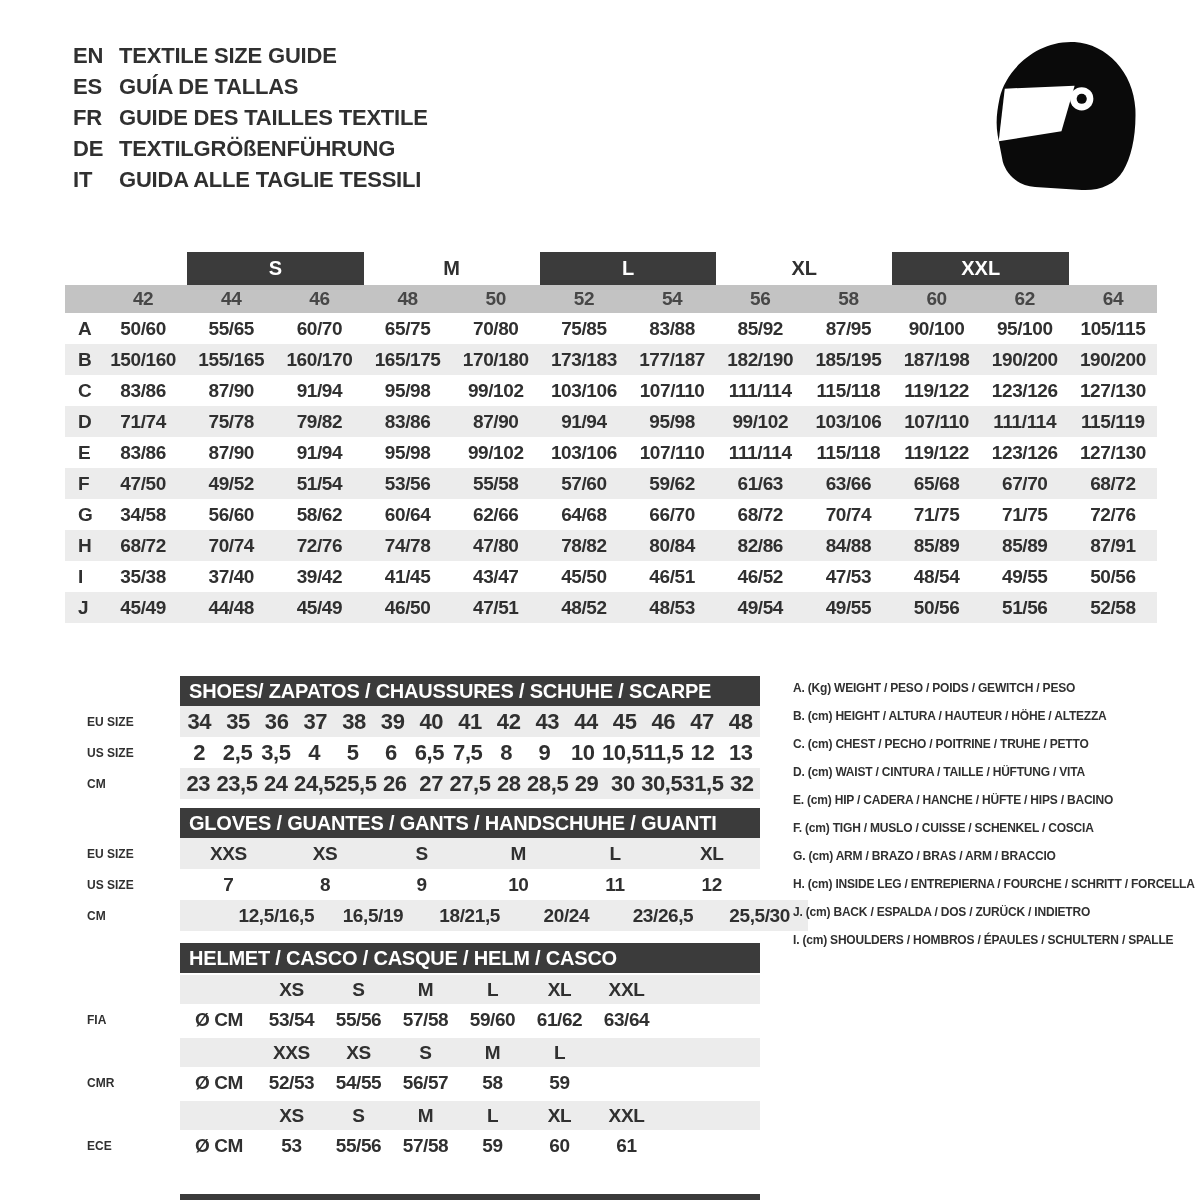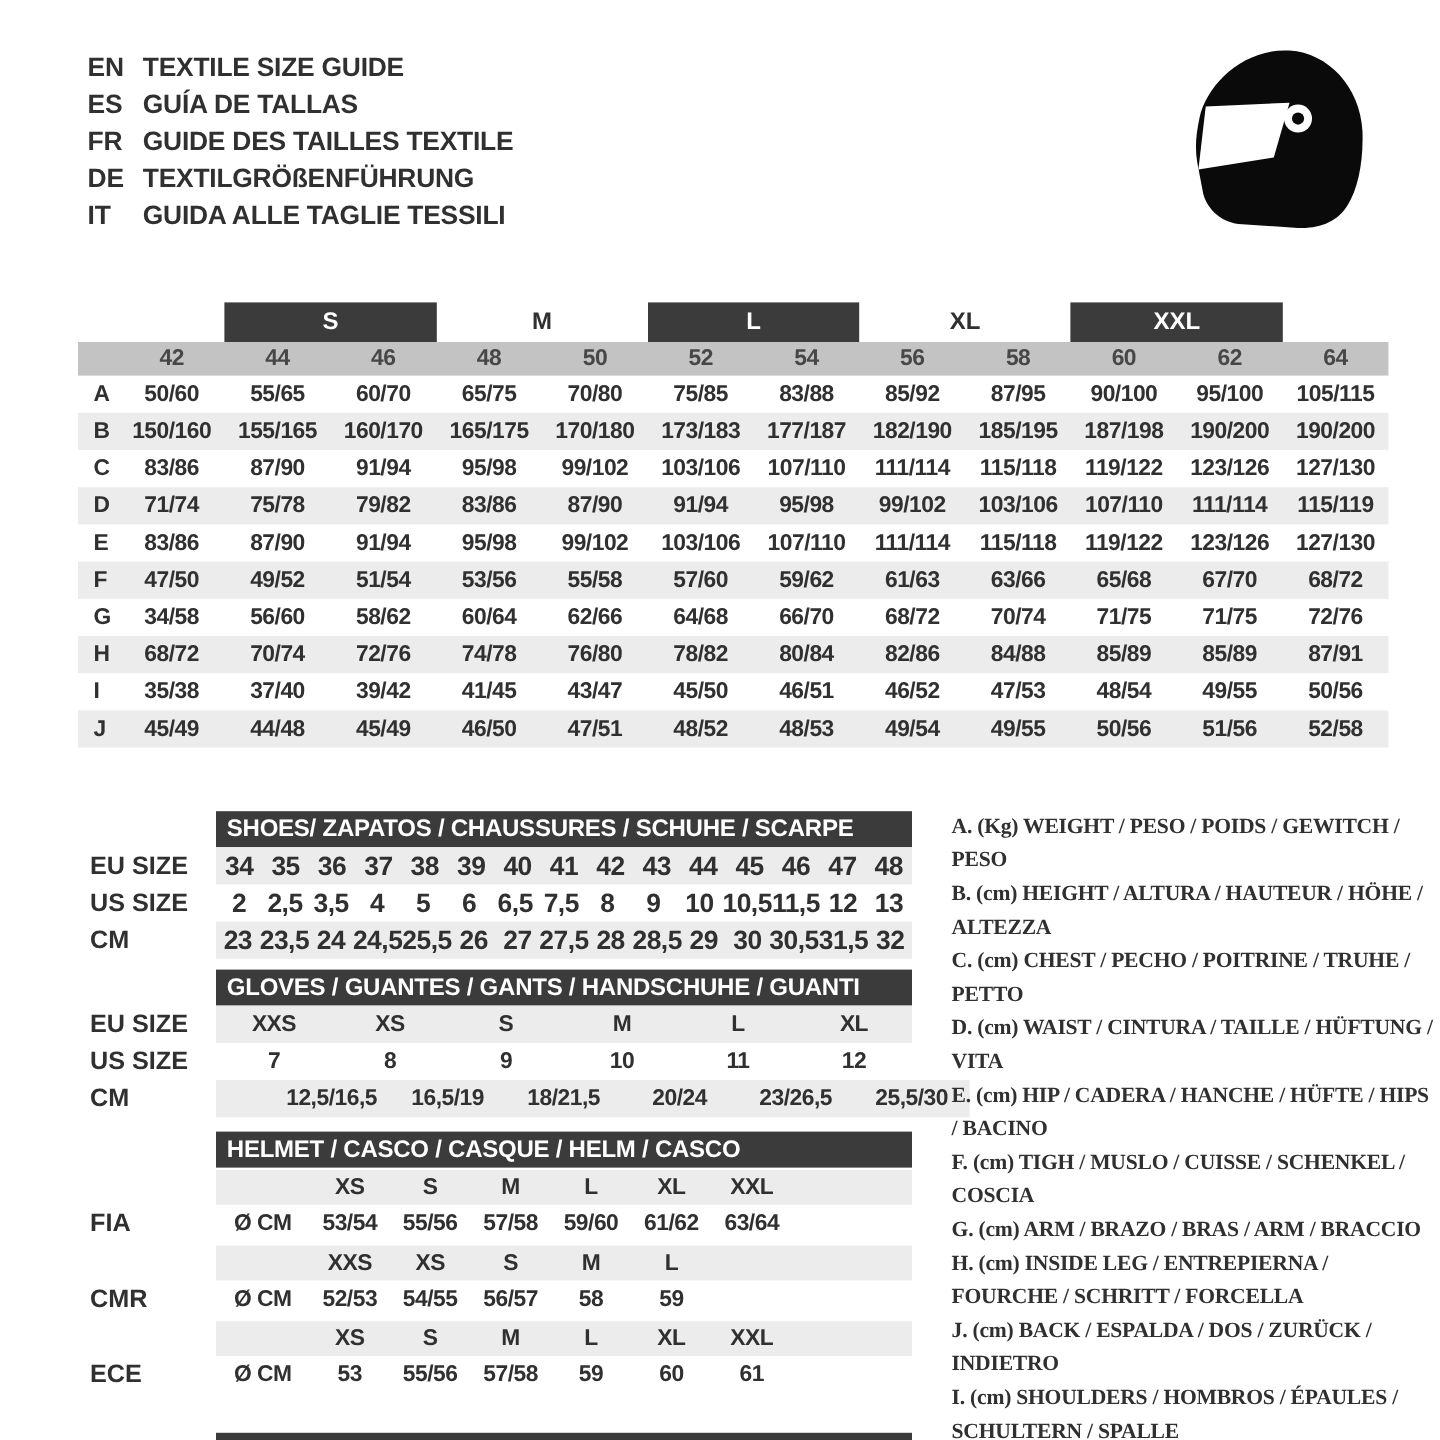--- a/index.html
+++ b/index.html
@@ -14,29 +14,29 @@
   .size-group{display:flex;align-items:center;justify-content:center;font-size:20px;}
   .size-group.boxed{background:var(--dark);color:#fff;}
   .num-band{background:var(--band);}
   .cell{display:flex;align-items:center;justify-content:center;font-size:19px;letter-spacing:-0.4px;white-space:nowrap;}
   .band-cell{color:#474747;}
   .row-label{display:flex;align-items:center;padding-left:13px;font-size:19px;}
   .stripe{background:var(--stripe);}
   
   .section-bar{background:var(--dark);color:#fff;font-size:20px;display:flex;align-items:center;
                padding-left:9px;letter-spacing:-0.2px;height:30px;width:571px;}
-  .sub-label{font-size:21px;display:flex;align-items:center;height:31px;}
+  .sub-label{font-size:12px;display:flex;align-items:center;height:31px;margin-left:12px;}
   .grid-shoes{display:grid;grid-template-columns:repeat(15,1fr);width:580px;height:31px;}
   .grid-gloves{display:grid;grid-template-columns:repeat(6,1fr);width:580px;height:31px;}
   .grid-helmet{display:grid;grid-template-columns:78px repeat(6,67px) 1fr;width:580px;height:31px;}
   .grid-shoes .cell{font-size:22px;}
   .grid-gloves .cell,.grid-helmet .cell{font-size:19px;}
   
   #legend{width:402px;}
-  .legend-item{font-size:18px;line-height:28px;letter-spacing:-0.2px;font-family:Liberation Serif, serif;}
+  .legend-item{font-size:12px;line-height:28px;letter-spacing:-0.2px;}
 </style>
 </head>
 <body>
 
 <div id="page">
 
   <div id="languages" class="abs" style="left:73px;top:38px;">
       <div class="lang-line">
         <span class="lang-code">EN</span>
         <span>TEXTILE SIZE GUIDE</span>
@@ -192,21 +192,21 @@
         <div class="cell">71/75</div>
         <div class="cell">71/75</div>
         <div class="cell">72/76</div>
       </div>
       <div class="grid-main stripe" style="height: 31px;">
         <div class="row-label">H</div>
         <div class="cell">68/72</div>
         <div class="cell">70/74</div>
         <div class="cell">72/76</div>
         <div class="cell">74/78</div>
-        <div class="cell">76/80</div>
+        <div class="cell">47/80</div>
         <div class="cell">78/82</div>
         <div class="cell">80/84</div>
         <div class="cell">82/86</div>
         <div class="cell">84/88</div>
         <div class="cell">85/89</div>
         <div class="cell">85/89</div>
         <div class="cell">87/91</div>
       </div>
       <div class="grid-main" style="height: 31px;">
         <div class="row-label">I</div>

